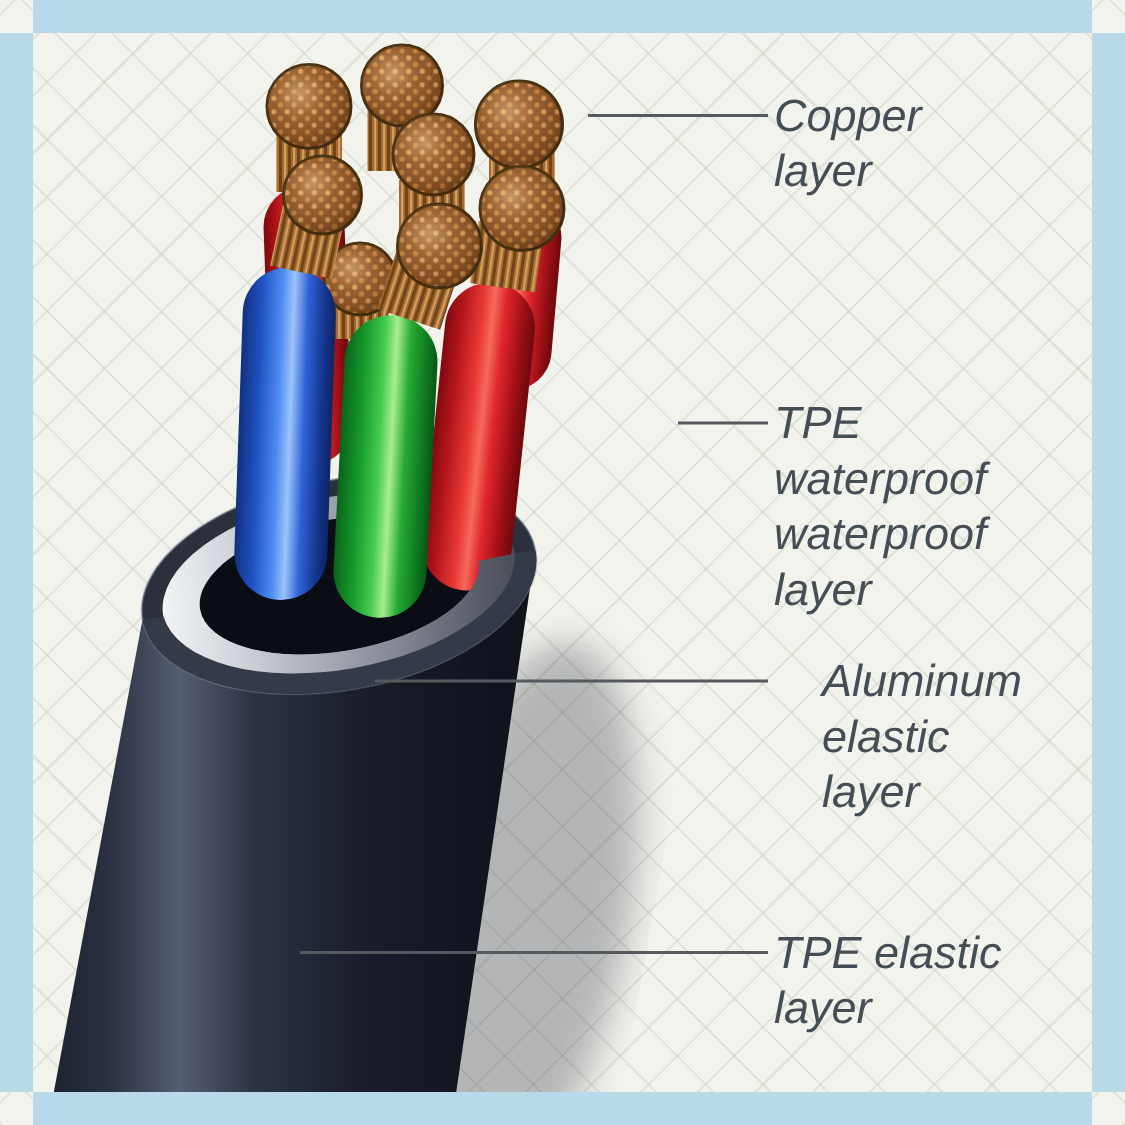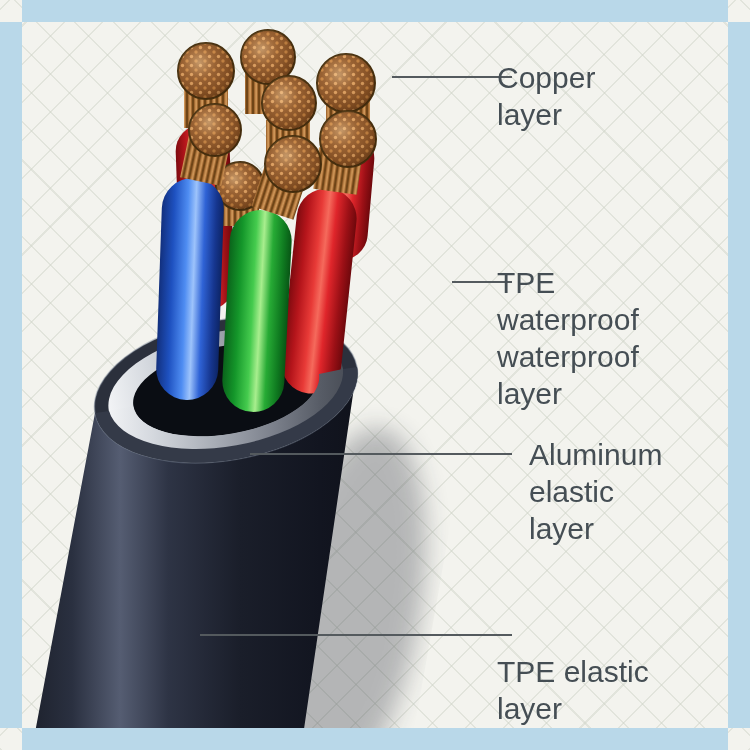--- a/index.html
+++ b/index.html
@@ -18,27 +18,27 @@
   .frame-bar{position:absolute;background:var(--frame);z-index:10;}
   .frame-top{left:22px;right:22px;top:0;height:22px;}
   .frame-bottom{left:22px;right:22px;bottom:0;height:22px;}
   .frame-left{top:22px;bottom:22px;left:0;width:22px;}
   .frame-right{top:22px;bottom:22px;right:0;width:22px;}
 
   .illustration{position:absolute;left:0;top:0;z-index:1;}
 
   .leader{position:absolute;height:2px;background:var(--line);z-index:5;}
   .label{
-    position:absolute;left:497px;width:200px;z-index:5;
-    color:var(--text);font-size:30px;line-height:37px;font-weight:400;
+    position:absolute;left:516px;width:200px;z-index:5;
+    color:var(--text);font-size:30px;line-height:37px;font-weight:400;font-style:italic;
   }
   .l1{top:59px;}  .ld1{top:76px;left:392px;width:120px;}
   .l2{top:264px;} .ld2{top:281px;left:452px;width:60px;}
   .l3{top:436px;margin-left:32px;} .ld3{top:453px;left:250px;width:262px;}
-  .l4{top:617px;margin-top:36px;} .ld4{top:634px;left:200px;width:312px;}
+  .l4{top:617px;} .ld4{top:634px;left:200px;width:312px;}
 </style>
 </head>
 <body style="--frame: #b9d8e9; --bg: #f3f3ee; --text: #454e54; --line: #545a5e;">
 
 <div class="page">
 
   <svg class="illustration" width="520" height="750" viewBox="0 0 520 750">
     <defs>
       <linearGradient id="jacketGrad" gradientUnits="userSpaceOnUse" x1="0" y1="0" x2="400" y2="0">
         <stop offset="0" stop-color="#14171f"></stop>

